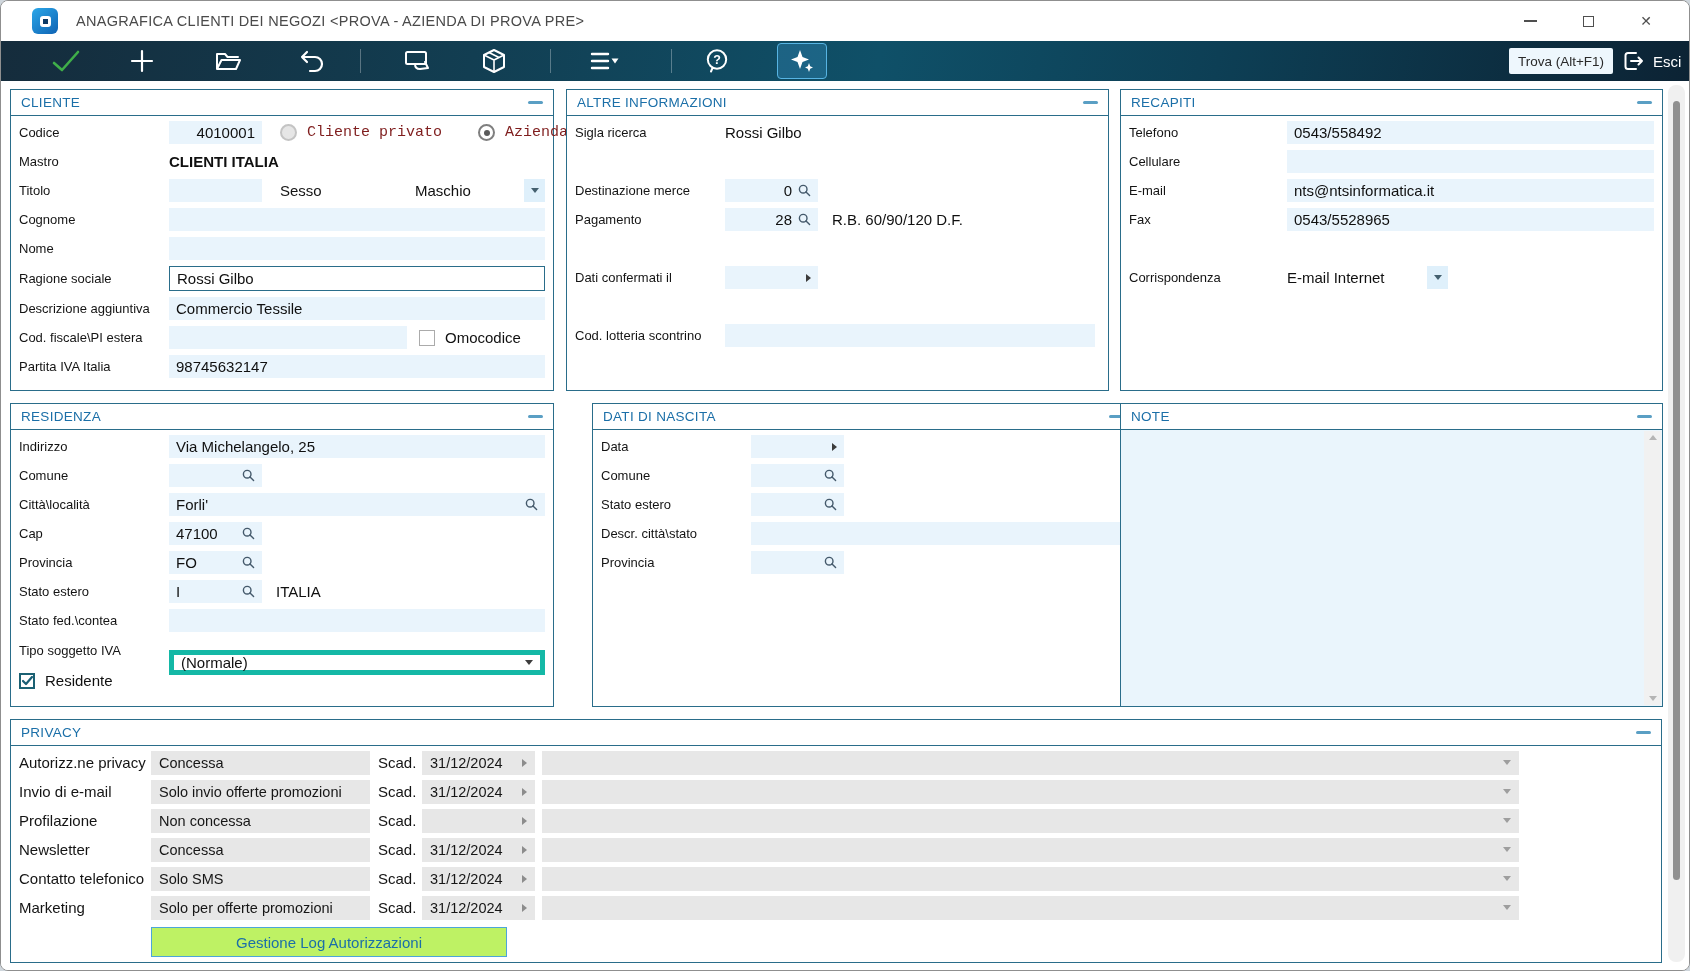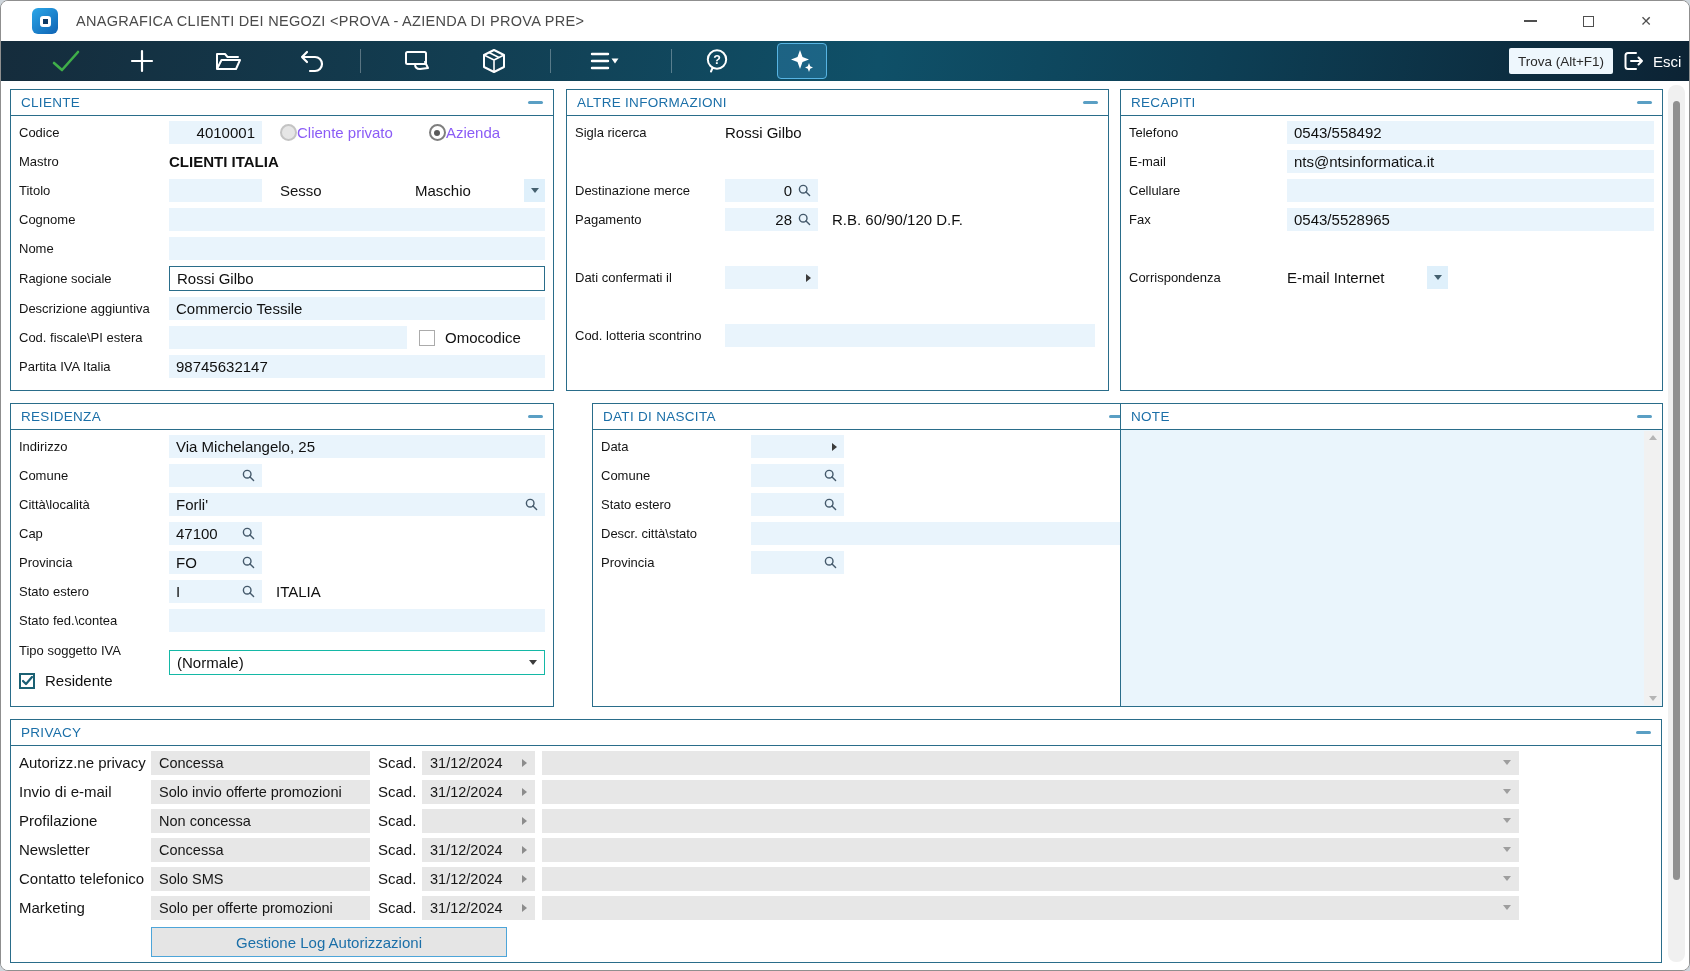--- a/index.html
+++ b/index.html
@@ -50,53 +50,53 @@
   .lbl2{margin-left:18px;width:135px;flex:none;font-size:15px;color:#141414;}
   .plain{font-size:15px;color:#101010;white-space:nowrap;}
   .plain.b{font-weight:600;}
   .inp{height:23px;background:#e9f4fc;display:flex;align-items:center;padding:0 7px;font-size:15px;color:#101010;}
   .inp.wide{flex:1;}
   .inp.w238{width:238px;flex:none;}
   .inp.small{width:93px;flex:none;}
   .inp.right{justify-content:flex-end;gap:6px;}
   .inp.between{justify-content:space-between;}
   .inp.focus{background:#fff;border:1px solid #2a6d8a;height:25px;}
-  .combo{flex:1;height:25px;background:#fff;border:1px solid #14b8a6;display:flex;align-items:center;justify-content:space-between;padding:0 7px;font-size:15px;color:#101010;cursor:pointer;margin-top:23px;}
+  .combo{flex:1;height:25px;background:#fff;border:5px solid #14b8a6;display:flex;align-items:center;justify-content:space-between;padding:0 7px;font-size:15px;color:#101010;cursor:pointer;margin-top:23px;}
   .caret-btn{width:21px;height:23px;background:#dff0fb;display:flex;align-items:center;justify-content:center;flex:none;cursor:pointer;}
   .spacer-flex{flex:1;}
 
   .tri-r{width:0;height:0;border-left:5px solid #3c3c3c;border-top:4px solid transparent;border-bottom:4px solid transparent;display:inline-block;}
   .tri-r.gray{border-left-color:#8c8c8c;}
   .tri-d{width:0;height:0;border-top:5px solid #44606f;border-left:4.5px solid transparent;border-right:4.5px solid transparent;display:inline-block;}
   .tri-d.dark{border-top-color:#3c3c3c;}
   .tri-d.gray{border-top-color:#9e9e9e;}
   .tri-u.gray2,.tri-d.gray2{border-top-color:#b5b5b5;}
   .tri-u{width:0;height:0;border-bottom:5px solid #b5b5b5;border-left:4.5px solid transparent;border-right:4.5px solid transparent;display:inline-block;}
 
   .radio{width:17px;height:17px;border-radius:50%;flex:none;cursor:pointer;}
   .radio.off{background:#e6e6e6;border:2px solid #c4c4c4;}
   .radio.on{background:#fff;border:2px solid #7f7f7f;position:relative;}
   .radio.on::after{content:"";position:absolute;left:3.5px;top:3.5px;width:6px;height:6px;border-radius:50%;background:#5a5a5a;}
-  .rlabel{font-size:15px;color:#8b5cf6;margin-left:0;white-space:nowrap;}
+  .rlabel{font-size:15px;color:#7f1d1d;margin-left:10px;white-space:nowrap;font-family:Liberation Mono, monospace;}
   .ml18{margin-left:18px}.ml36{margin-left:36px}.ml12{margin-left:12px}.ml10{margin-left:10px}.ml14{margin-left:14px}
   .chk{width:16px;height:16px;border:1.5px solid #ababab;background:#fff;flex:none;cursor:pointer;}
   .chk.checked{border:2px solid #1b6173;display:flex;align-items:center;justify-content:center;}
 
   
   .note-area{position:absolute;top:26px;left:0;right:0;bottom:0;background:#eaf5fc;cursor:text;}
   .note-scroll{position:absolute;top:1px;right:1px;bottom:1px;width:17px;background:#f1f1f1;display:flex;flex-direction:column;justify-content:space-between;align-items:center;padding:4px 0;}
 
   
   .prow{display:flex;align-items:center;height:29px;padding:0 8px;}
   .plbl{width:132px;flex:none;font-size:15px;color:#141414;white-space:nowrap;}
   .pval{width:219px;flex:none;height:24px;background:#e7e7e7;display:flex;align-items:center;padding:0 8px;font-size:14.5px;color:#161616;}
   .pscad{width:40px;margin-left:8px;font-size:15px;color:#141414;flex:none;}
   .pdate{width:113px;flex:none;height:24px;background:#e7e7e7;margin-left:4px;display:flex;align-items:center;justify-content:space-between;padding:0 8px;font-size:14.5px;color:#161616;}
   .pcombo{width:977px;flex:none;height:24px;background:#e7e7e7;margin-left:7px;display:flex;align-items:center;justify-content:flex-end;padding:0 8px;cursor:pointer;}
-  .log-btn{margin:5px 0 0 140px;width:356px;height:30px;background:#e5e5e5;border:1px solid #4da5d9;color:#1b6fa8;font-size:15px;display:flex;align-items:center;justify-content:center;cursor:pointer;}
+  .log-btn{margin:5px 0 0 140px;width:356px;height:30px;background:#bef264;border:1px solid #4da5d9;color:#1b6fa8;font-size:15px;display:flex;align-items:center;justify-content:center;cursor:pointer;}
 
   
   .vscroll{position:absolute;top:4px;right:4px;bottom:8px;width:17px;background:#f0f0f0;border-radius:8px;}
   .vthumb{position:absolute;left:5px;top:16px;width:7px;height:779px;background:#909090;border-radius:4px;cursor:pointer;}
 </style>
 </head>
 <body>
 
 <div class="window">
 
@@ -312,29 +312,29 @@
         <span class="pdash"></span>
       </div>
       <div class="pbody">
         <div class="row">
           <span class="lbl" style="width:158px">Telefono</span>
           <div class="inp wide">
               <span class="val">0543/558492</span>
             </div>
         </div>
         <div class="row">
+          <span class="lbl" style="width:158px">Cellulare</span>
+          <div class="inp wide">
+              <span class="val"></span>
+            </div>
+        </div>
+        <div class="row">
           <span class="lbl" style="width:158px">E-mail</span>
           <div class="inp wide">
               <span class="val">nts@ntsinformatica.it</span>
-            </div>
-        </div>
-        <div class="row">
-          <span class="lbl" style="width:158px">Cellulare</span>
-          <div class="inp wide">
-              <span class="val"></span>
             </div>
         </div>
         <div class="row">
           <span class="lbl" style="width:158px">Fax</span>
           <div class="inp wide">
               <span class="val">0543/5528965</span>
             </div>
         </div>
         <div class="row"></div>
         <div class="row">

